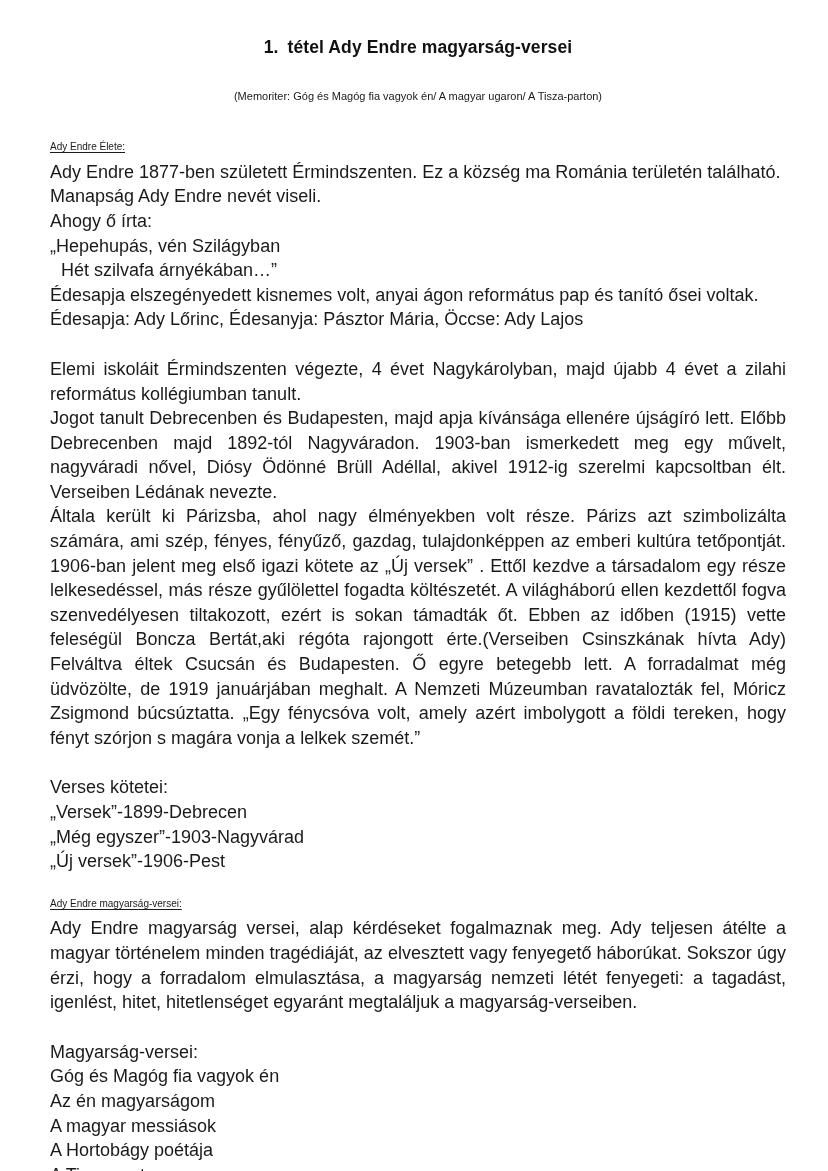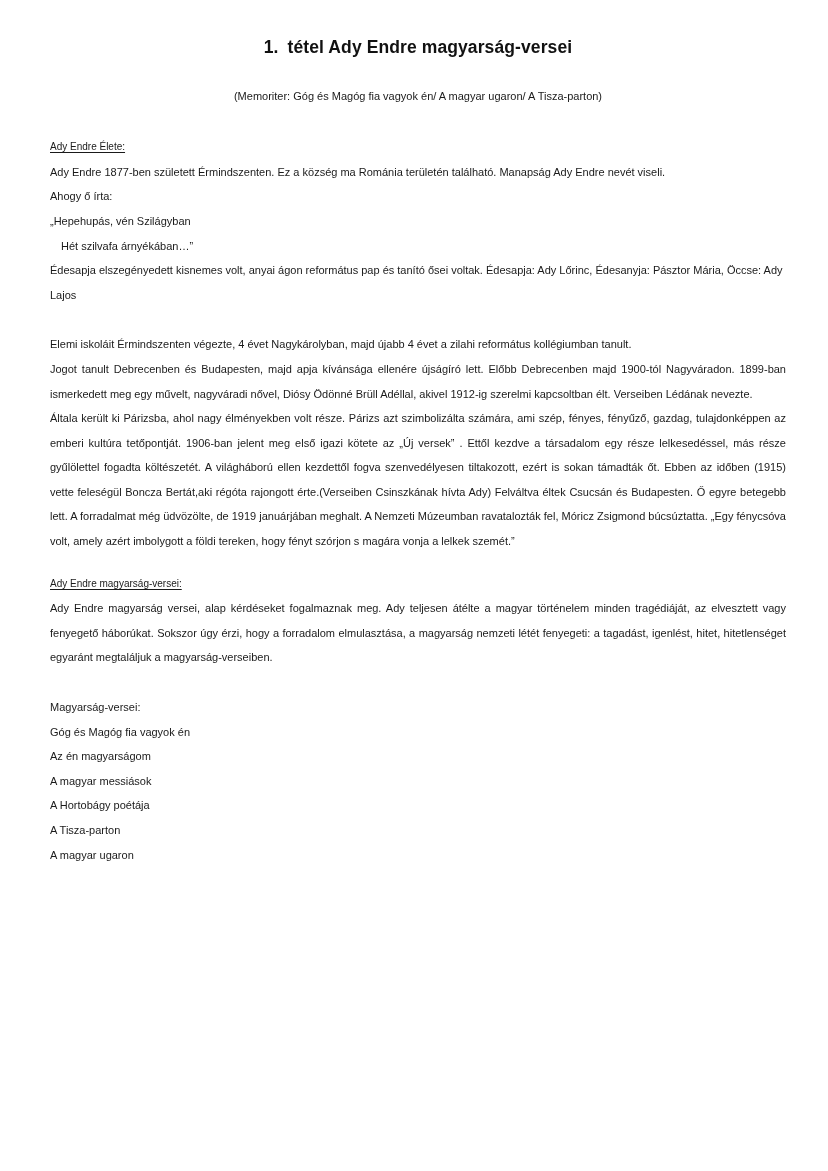--- a/index.html
+++ b/index.html
@@ -51,21 +51,21 @@
     font-size: 11px;
     text-align: center;
     color: #1a1a1a;
     margin: 0;
     padding-top: 30px;
     line-height: 1.3;
   }
 
   
   .block {
-    font-size: 11px;
+    font-size: 18px;
     line-height: 24.6px;
     color: #1a1a1a;
   }
   .block.justified {
     text-align: justify;
     text-justify: inter-word;
   }
   .heading-ul {
     font-size: 10px;
     line-height: 24.6px;
@@ -99,24 +99,30 @@
       <div class="heading-ul">Ady Endre Élete:</div>
       <div class="block">Ady Endre 1877-ben született Érmindszenten. Ez a község ma Románia területén található. Manapság Ady Endre nevét viseli.</div>
       <div class="block">Ahogy ő írta:</div>
       <div class="block">„Hepehupás, vén Szilágyban</div>
       <div class="block indent-1">Hét szilvafa árnyékában…”</div>
       <div class="block">Édesapja elszegényedett kisnemes volt, anyai ágon református pap és tanító ősei voltak. Édesapja: Ady Lőrinc, Édesanyja: Pásztor Mária, Öccse: Ady Lajos</div>
     </div>
 
     <div class="sec-school">
       <div class="block justified">Elemi iskoláit Érmindszenten végezte, 4 évet Nagykárolyban, majd újabb 4 évet a zilahi református kollégiumban tanult.</div>
-      <div class="block justified">Jogot tanult Debrecenben és Budapesten, majd apja kívánsága ellenére újságíró lett. Előbb Debrecenben majd 1900-tól Nagyváradon. 1899-ban ismerkedett meg egy művelt, nagyváradi nővel, Diósy Ödönné Brüll Adéllal, akivel 1912-ig szerelmi kapcsoltban élt. Verseiben Lédának nevezte.</div>
+      <div class="block justified">Jogot tanult Debrecenben és Budapesten, majd apja kívánsága ellenére újságíró lett. Előbb Debrecenben majd 1892-tól Nagyváradon. 1903-ban ismerkedett meg egy művelt, nagyváradi nővel, Diósy Ödönné Brüll Adéllal, akivel 1912-ig szerelmi kapcsoltban élt. Verseiben Lédának nevezte.</div>
       <div class="block justified">Általa került ki Párizsba, ahol nagy élményekben volt része. Párizs azt szimbolizálta számára, ami szép, fényes, fényűző, gazdag, tulajdonképpen az emberi kultúra tetőpontját. 1906-ban jelent meg első igazi kötete az „Új versek” . Ettől kezdve a társadalom egy része lelkesedéssel, más része gyűlölettel fogadta költészetét. A világháború ellen kezdettől fogva szenvedélyesen tiltakozott, ezért is sokan támadták őt. Ebben az időben (1915) vette feleségül Boncza Bertát,aki régóta rajongott érte.(Verseiben Csinszkának hívta Ady) Felváltva éltek Csucsán és Budapesten. Ő egyre betegebb lett. A forradalmat még üdvözölte, de 1919 januárjában meghalt. A Nemzeti Múzeumban ravatalozták fel, Móricz Zsigmond búcsúztatta. „Egy fénycsóva volt, amely azért imbolygott a földi tereken, hogy fényt szórjon s magára vonja a lelkek szemét.”</div>
     </div>
 
+    <div class="sec-volumes">
+      <div class="block">Verses kötetei:</div>
+      <div class="block">„Versek”-1899-Debrecen</div>
+      <div class="block">„Még egyszer”-1903-Nagyvárad</div>
+      <div class="block">„Új versek”-1906-Pest</div>
+    </div>
 
     <div class="sec-hv-head">
       <div class="heading-ul">Ady Endre magyarság-versei:</div>
       <div class="block justified">Ady Endre magyarság versei, alap kérdéseket fogalmaznak meg. Ady teljesen átélte a magyar történelem minden tragédiáját, az elvesztett vagy fenyegető háborúkat. Sokszor úgy érzi, hogy a forradalom elmulasztása, a magyarság nemzeti létét fenyegeti:  a tagadást, igenlést, hitet, hitetlenséget egyaránt megtaláljuk a magyarság-verseiben.</div>
     </div>
 
     <div class="sec-poemlist">
       <div class="block">Magyarság-versei:</div>
       <div class="block">Góg és Magóg fia vagyok én</div>
       <div class="block">Az én magyarságom</div>

